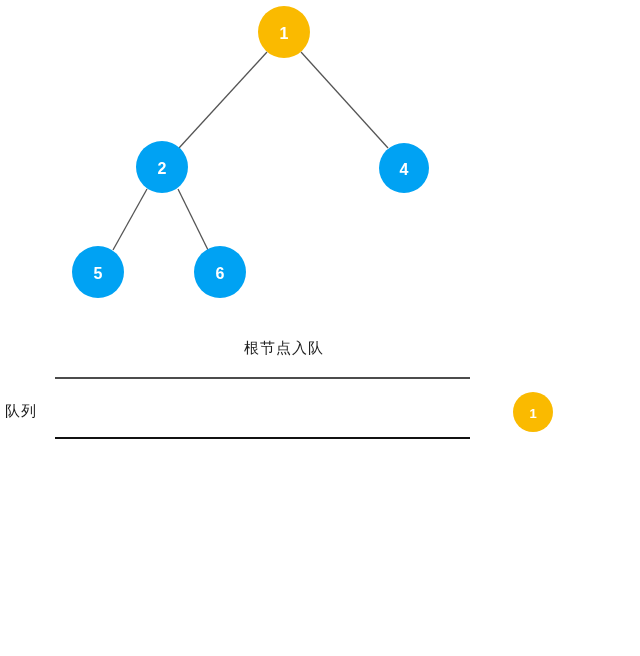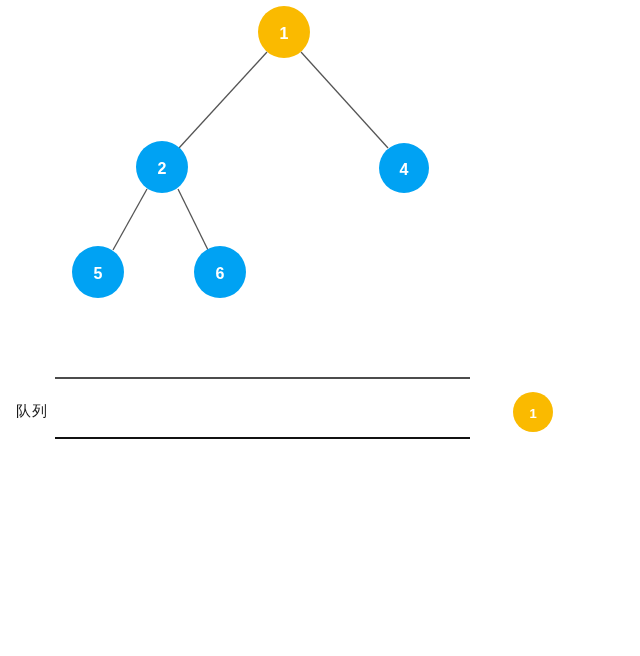--- a/index.html
+++ b/index.html
@@ -120,16 +120,17 @@
 
     <g>
       <g>
         <circle cx="533" cy="412" r="20" fill="#faba00"></circle>
         <text class="queue-item-label" x="533" y="413">1</text>
       </g>
     </g>
 
   </svg>
 
+  <div class="caption-text" style="top:338px;">根节点入队</div>
 
-  <div class="queue-name" style="left:16px; top:401px;">队列</div>
+  <div class="queue-name" style="left:5px; top:401px;">队列</div>
 
 </div>
 
 </body></html>

